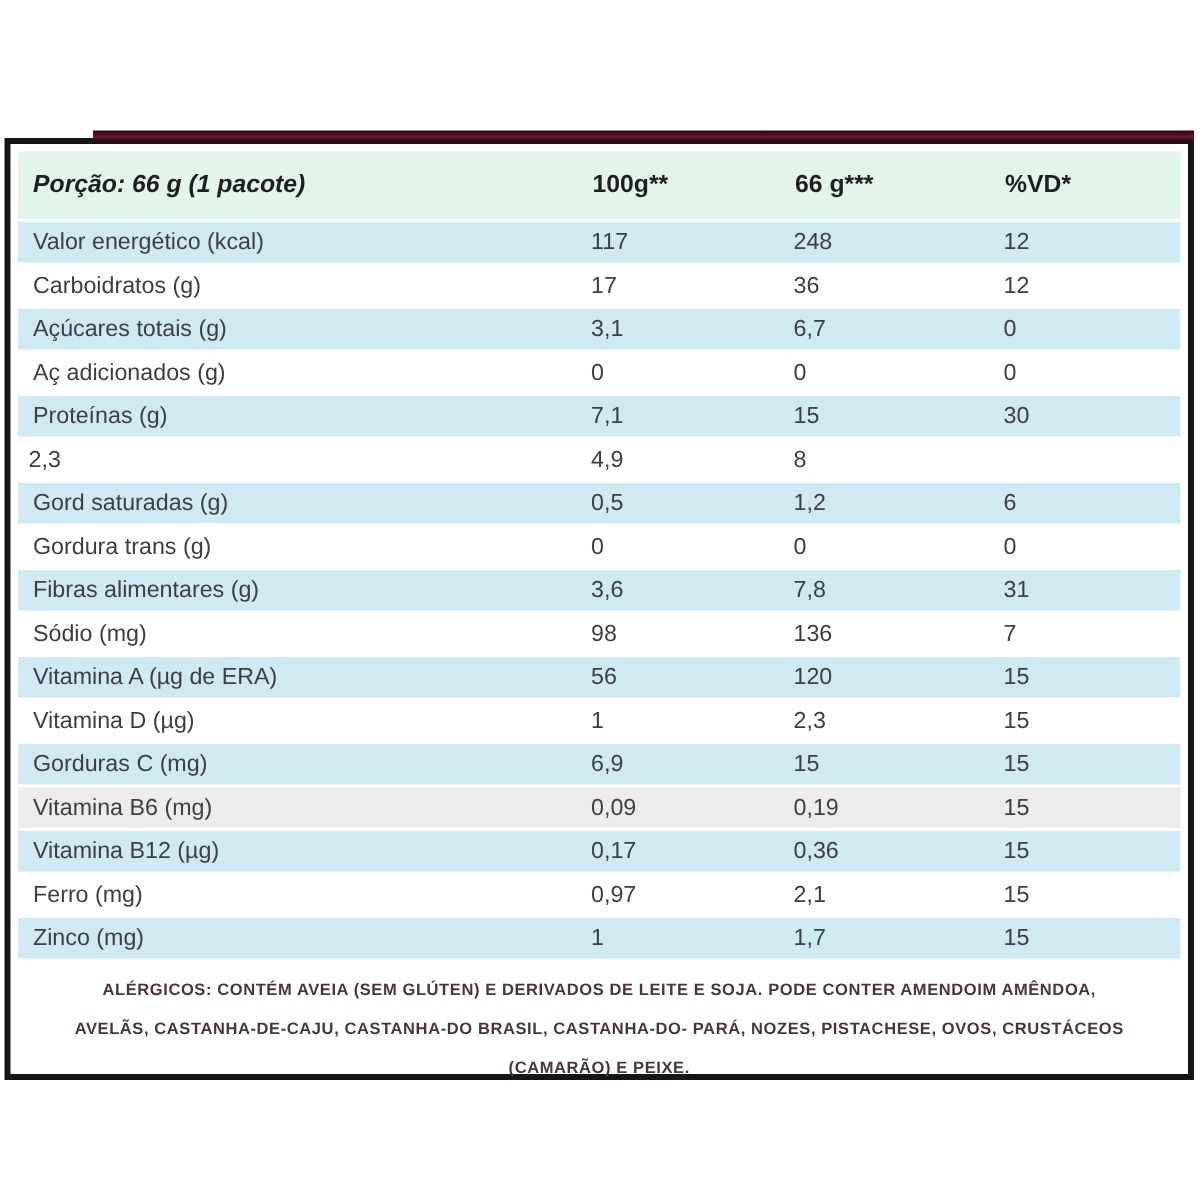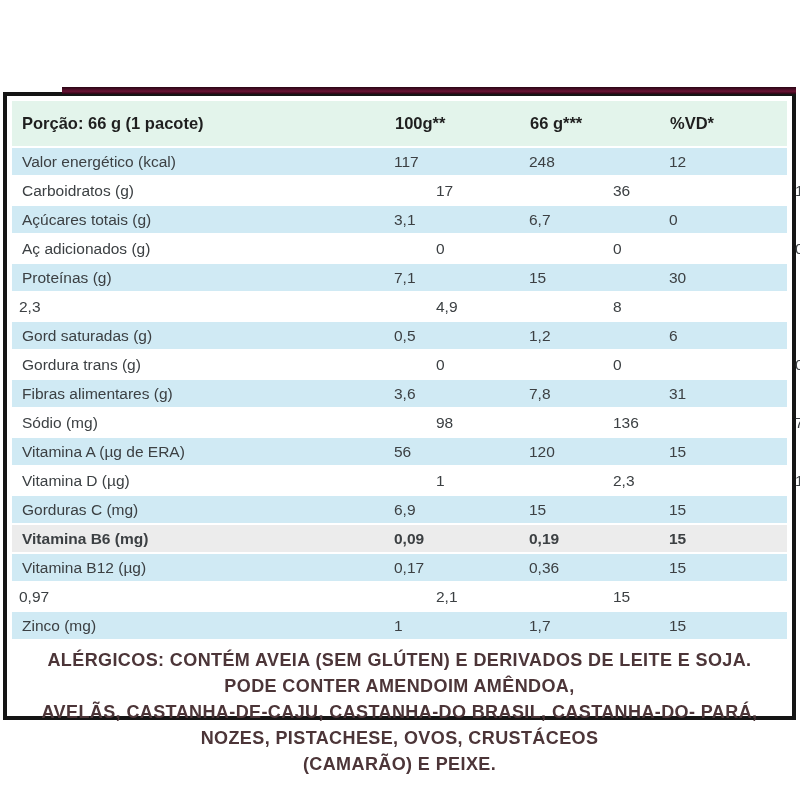--- a/index.html
+++ b/index.html
@@ -43,37 +43,37 @@
   }
   .header-row{
     height:45px;
     background:var(--header-green);
     font-weight:bold;
     font-size:16.5px;
     color:var(--header-text);
     margin-bottom:2px;
   }
   .header-row .cell{padding-left:8px;}
-  .header-row .cell.first{padding-left:10px;}
+  .header-row .cell.first{padding-left:10px;font-style:italic;}
   .data-row{
     height:27px;
     margin-bottom:2px;
     font-size:15.5px;
     color:var(--label-text);
   }
   .data-row .cell{padding-left:7px;}
   .data-row .cell.first{padding-left:10px;}
   .bg-blue{background:var(--row-blue);}
-  .bg-white{background:var(--row-white);gap:42px;}
-  .bg-gray{background:var(--row-gray);font-weight:bold;}
+  .bg-white{background:var(--row-white);}
+  .bg-gray{background:var(--row-gray);}
   .allergen{
     margin-top:8px;
     text-align:center;
     font-weight:bold;
-    font-size:18px;
+    font-size:11px;
     letter-spacing:.4px;
     line-height:26px;
     color:var(--allergen-text);
     padding:0 10px;
   }
 </style>
 </head>
 <body>
 
 <div class="sheet">
@@ -188,20 +188,21 @@
   </div>
 
   <div class="grid-row data-row bg-blue">
     <div class="cell first">Vitamina B12 (µg)</div>
     <div class="cell">0,17</div>
     <div class="cell">0,36</div>
     <div class="cell">15</div>
   </div>
 
   <div class="grid-row data-row bg-white">
+    <div class="cell first">Ferro (mg)</div>
     <div class="cell">0,97</div>
     <div class="cell">2,1</div>
     <div class="cell">15</div>
   </div>
 
   <div class="grid-row data-row bg-blue">
     <div class="cell first">Zinco (mg)</div>
     <div class="cell">1</div>
     <div class="cell">1,7</div>
     <div class="cell">15</div>

